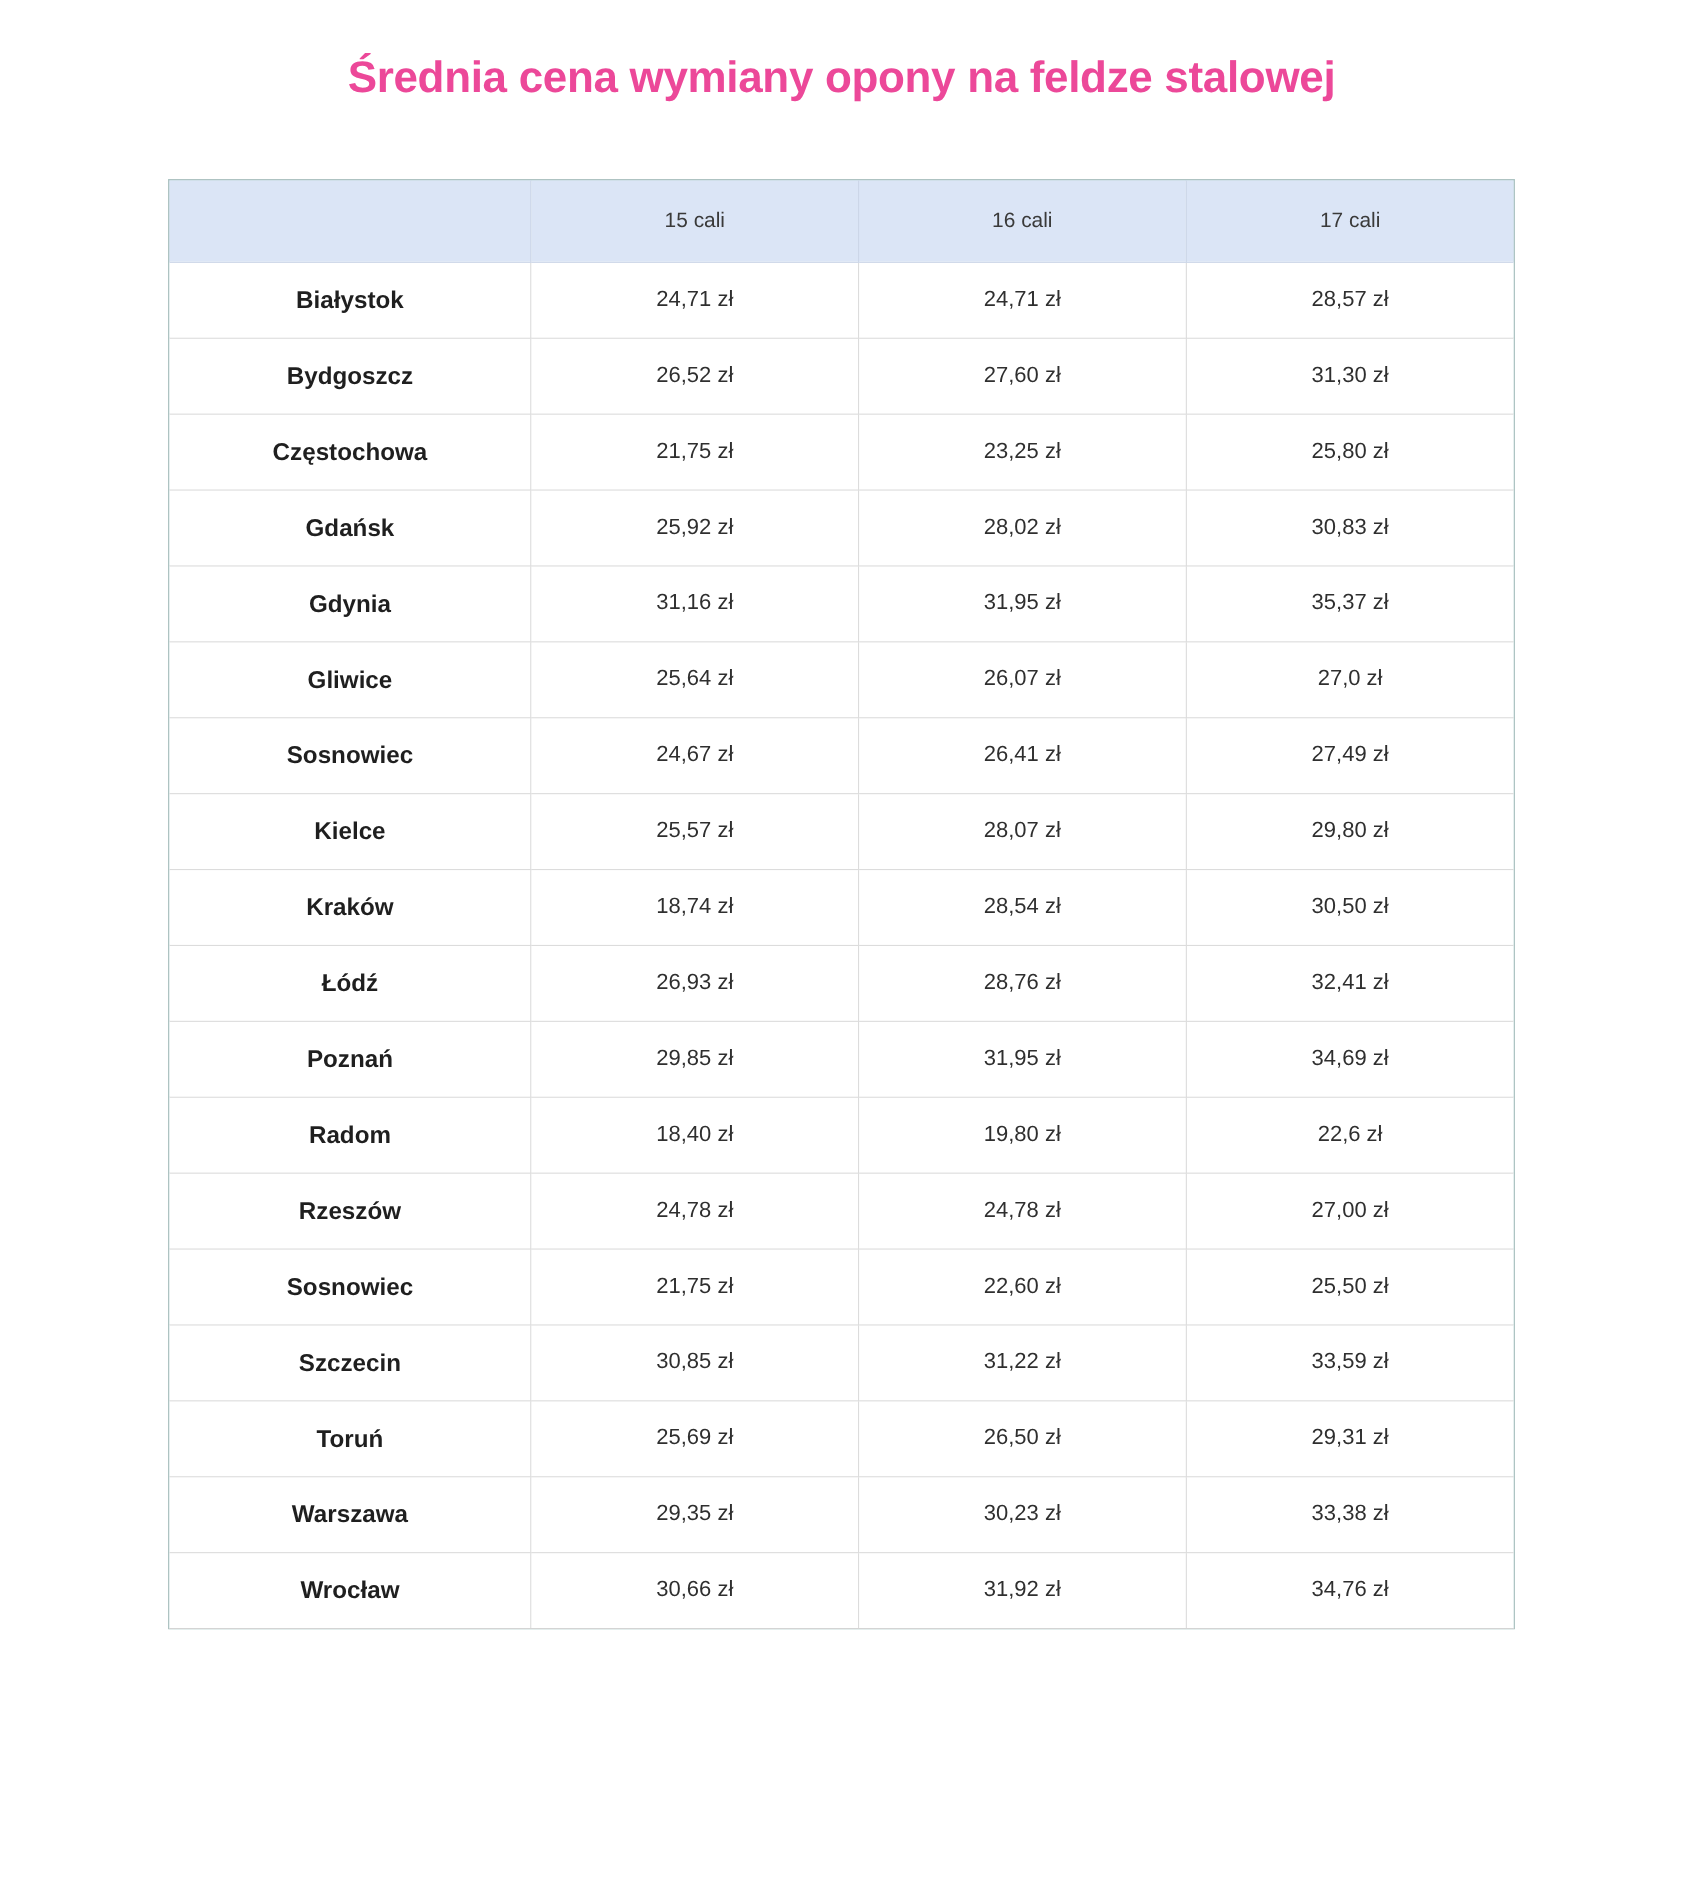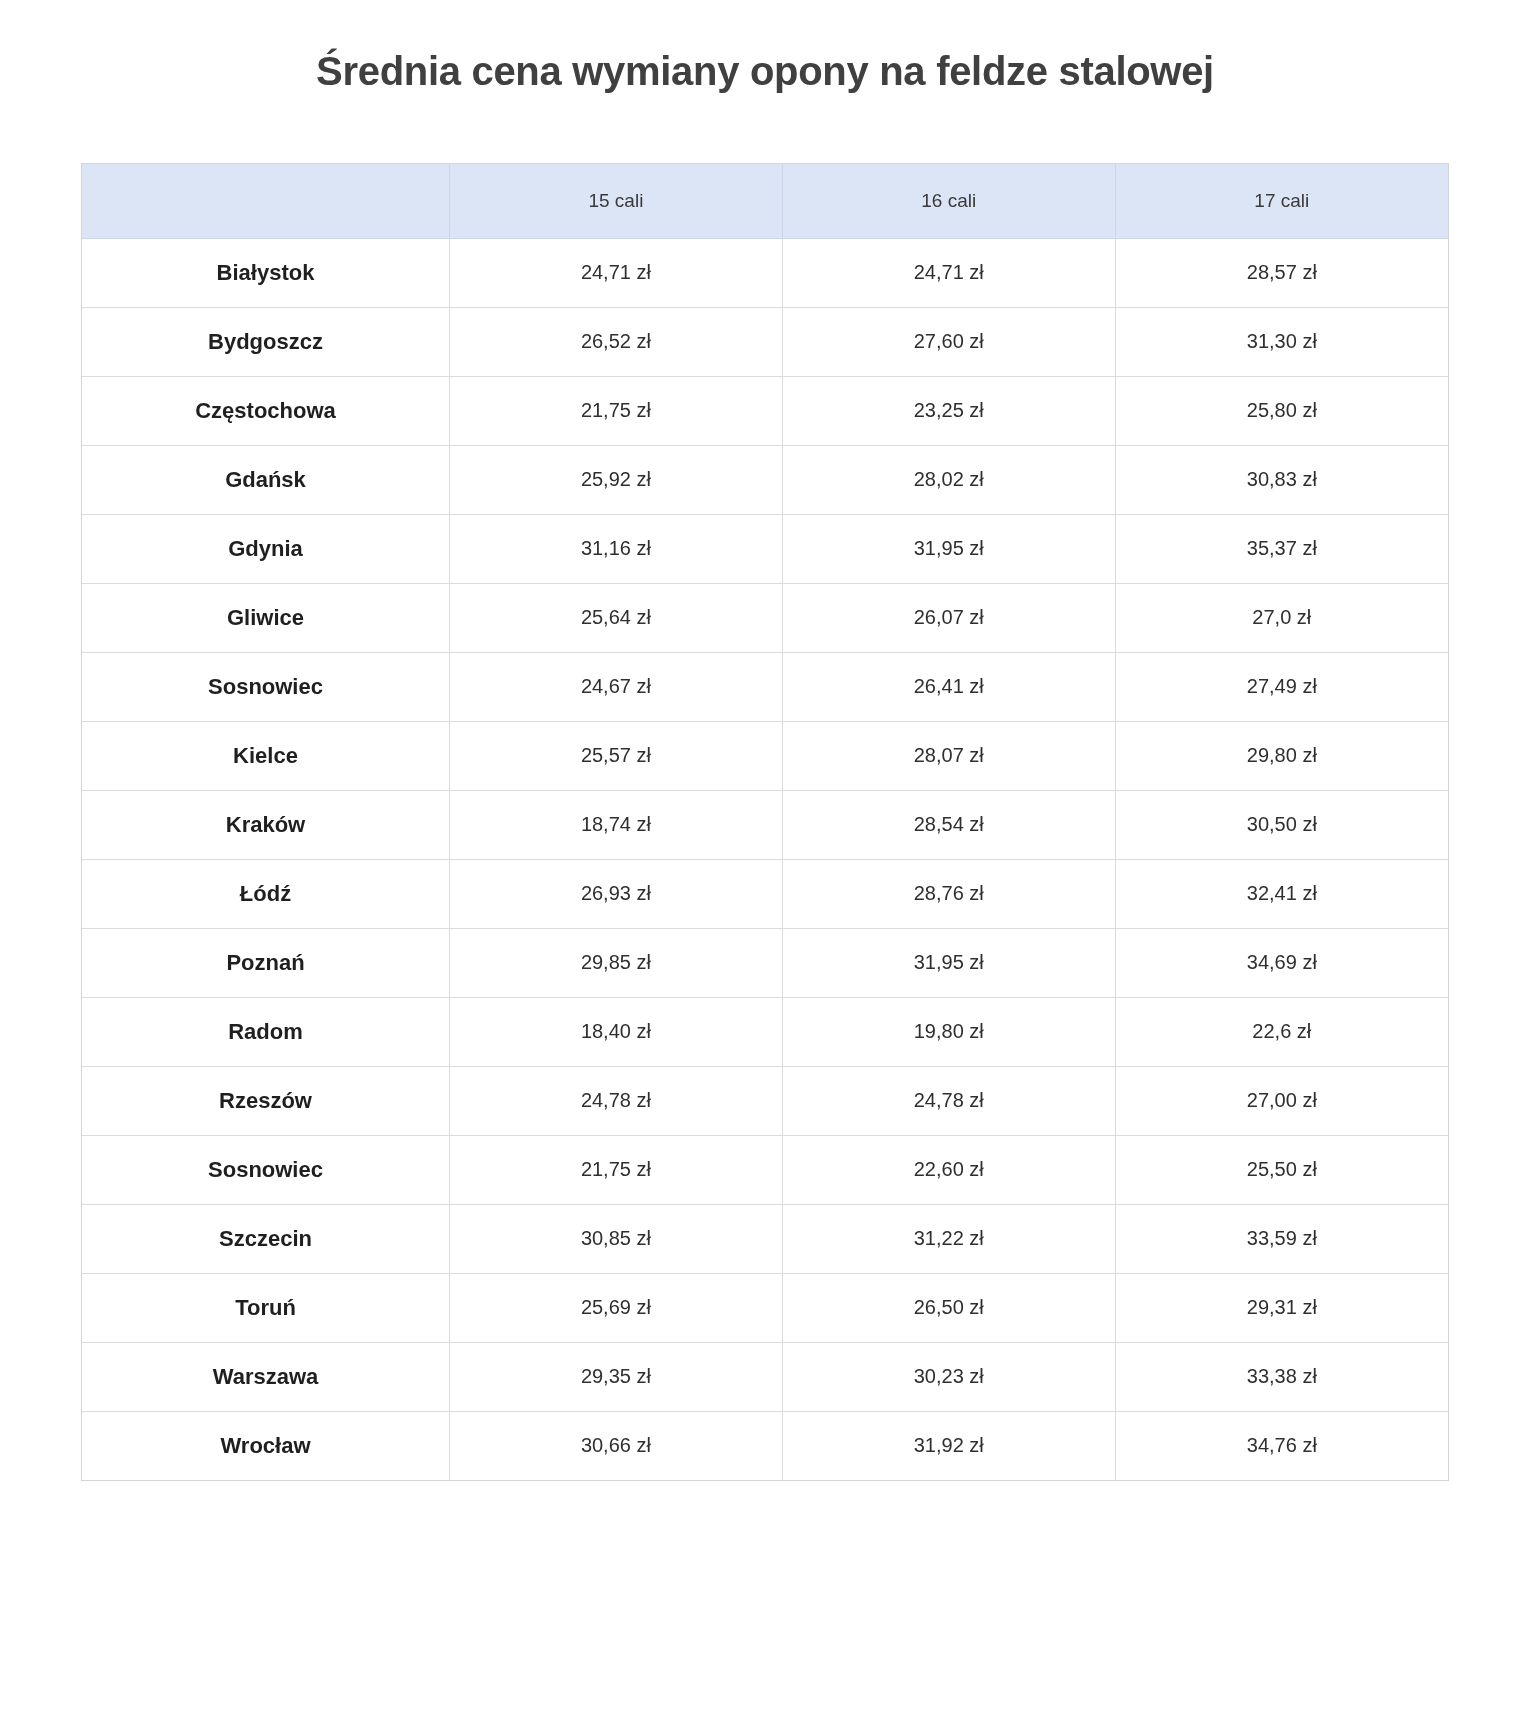--- a/index.html
+++ b/index.html
@@ -17,31 +17,31 @@
   .page {
     width: 1530px;
     height: 1720px;
     position: relative;
     box-sizing: border-box;
   }
   .title {
     text-align: center;
     font-size: 40px;
     font-weight: bold;
-    color: #404040;
+    color: #ec4899;
     letter-spacing: -0.3px;
     padding-top: 20px;
     padding-left: 30px;
     padding-right: 30px;
     line-height: 1.2;
   }
   .table-wrap {
     margin: 0 auto;
     margin-top: 68px;
-    width: 1368px;
+    width: 1224px;
     border: 1px solid #d4d4d4;
     background: #0f766e;
     box-sizing: border-box;
     box-shadow: 0 0 0 0 rgba(0,0,0,0);
   }
   table.price-table {
     width: 100%;
     border-collapse: collapse;
     table-layout: fixed;
     background: #ffffff;

